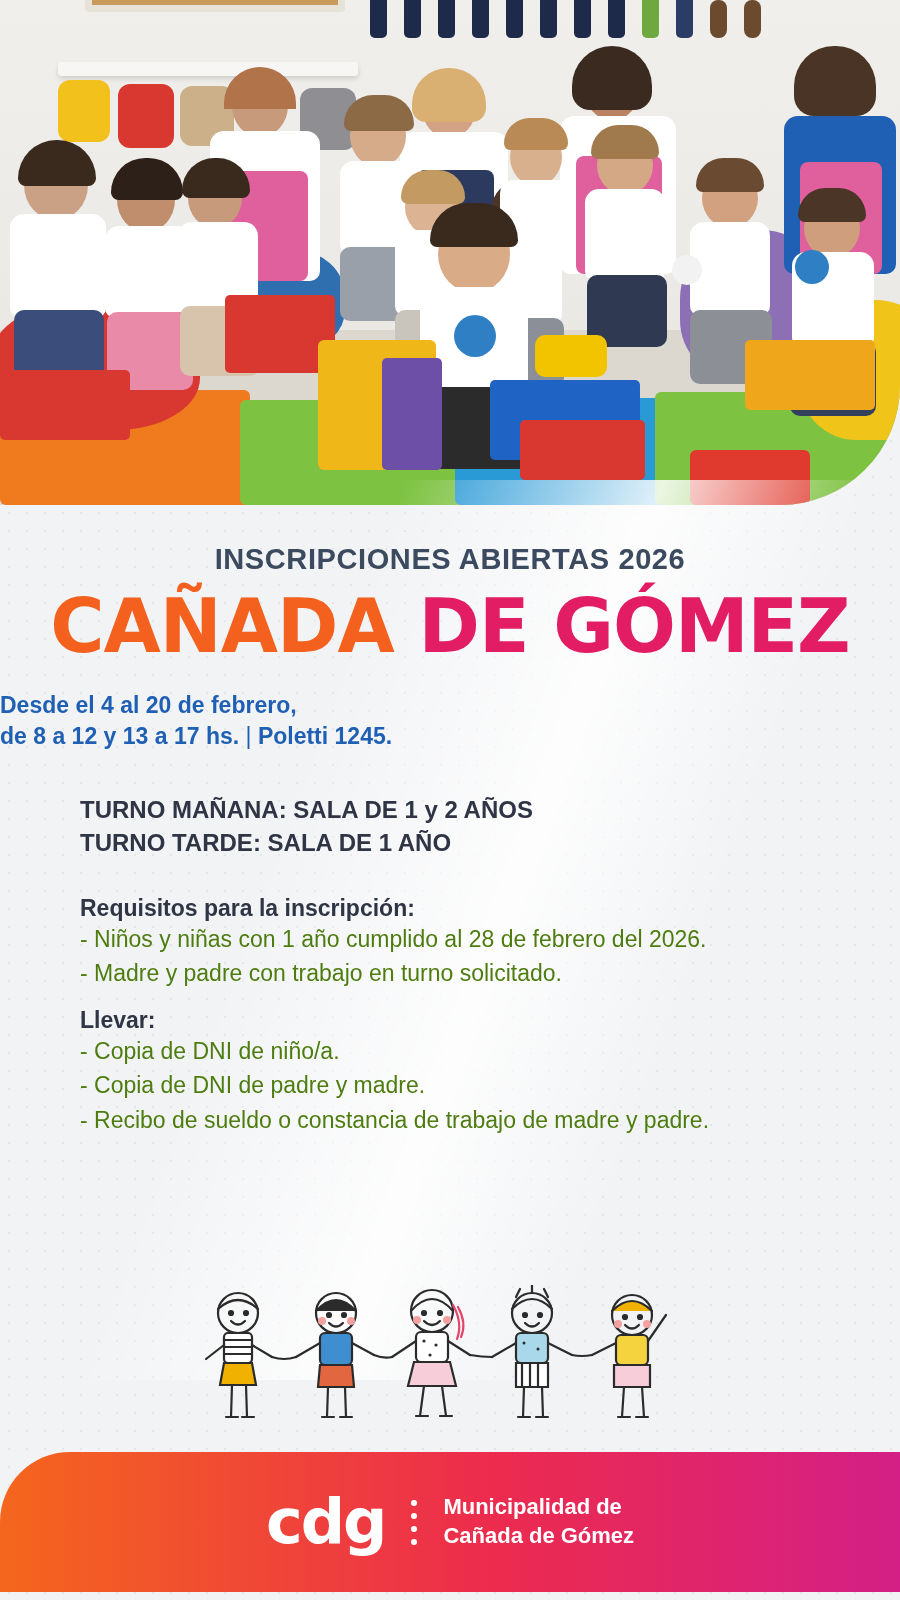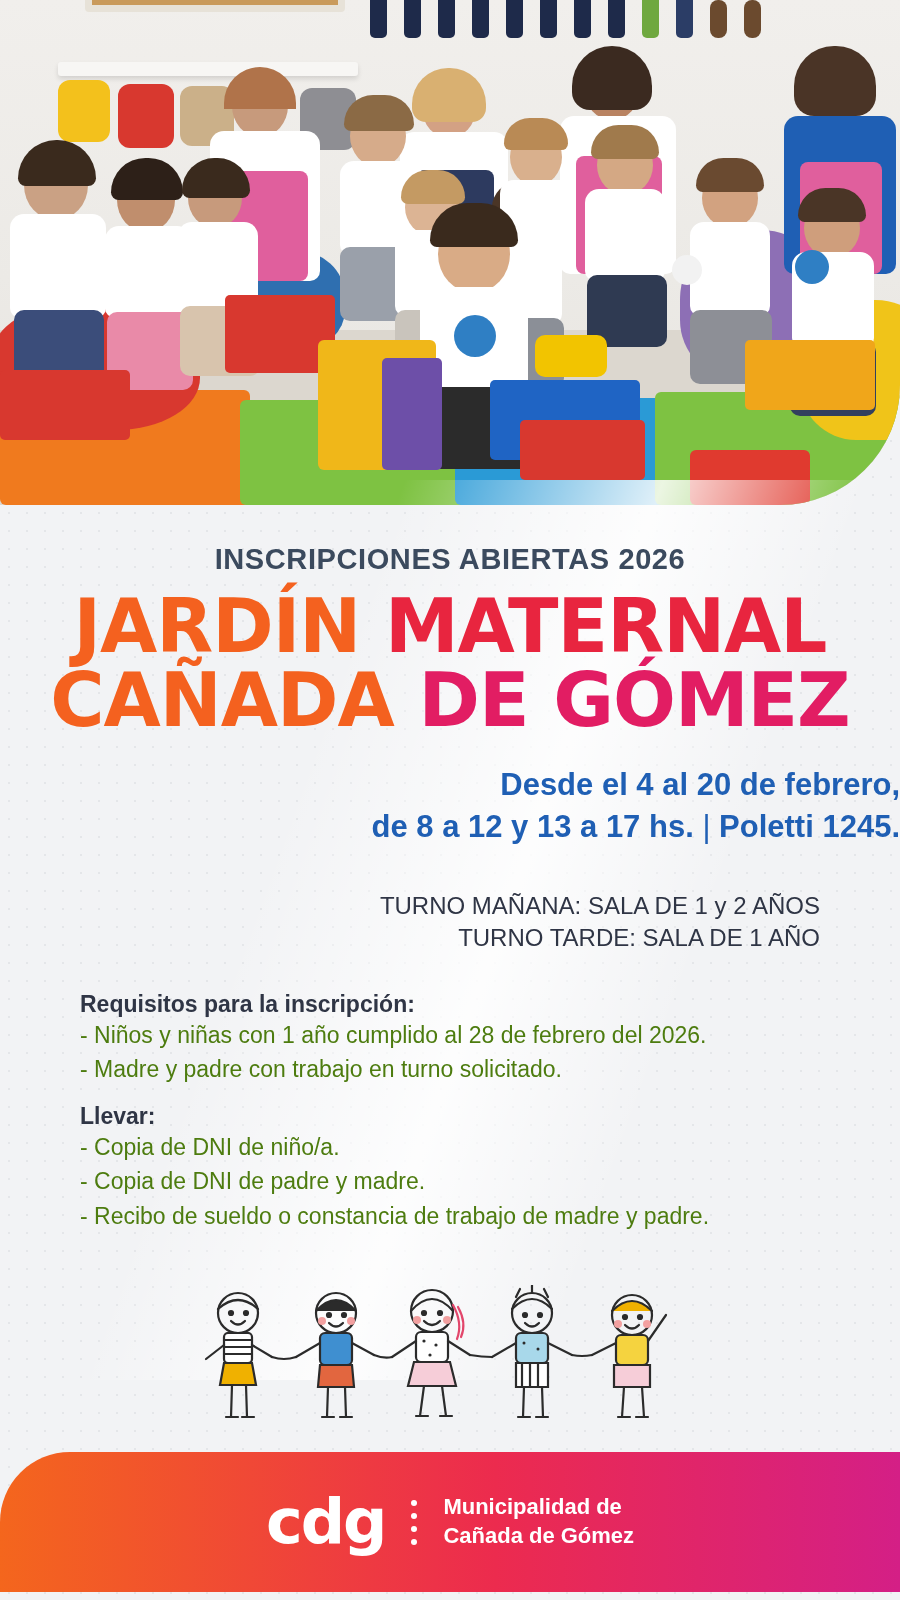--- a/index.html
+++ b/index.html
@@ -93,30 +93,30 @@
     font-family: "DejaVu Sans", sans-serif;
   }
   .title .l1 { display: block; }
   .title .l2 { display: block; margin-top: 6px; }
   .w-orange { color: #f4611f; }
   .w-red    { color: #e8253f; }
   .w-pink   { color: #e21d63; }
 
   .when {
     margin-top: 30px;
-    text-align: right;
+    text-align: left;
     color: #1f5fb4;
     font-weight: bold;
-    font-size: 31px;
+    font-size: 23px;
     line-height: 1.35;
   }
   .when .sep { color: #1f5fb4; font-weight: normal; }
 
   .block { margin: 0 auto; width: 740px; color: #3b4050; }
-  .shifts { margin-top: 42px; font-size: 24px; font-weight: normal; line-height: 1.35; color: #2f3545; text-align: right; }
+  .shifts { margin-top: 42px; font-size: 24px; font-weight: bold; line-height: 1.35; color: #2f3545; }
   .sub { margin-top: 36px; font-size: 23px; font-weight: bold; color: #2f3545; }
   .li { font-size: 23px; line-height: 1.5; color: #4d7c0f; }
   .gap { margin-top: 16px; }
 
   
   .doodle { position: absolute; left: 190px; top: 1285px; width: 520px; height: 160px; }
 
   
   .footer {
     position: absolute; left: 0; bottom: 8px; width: 900px; height: 140px;
@@ -282,24 +282,20 @@
     <div class="toy" style="left:672px;top:255px;width:30px;height:30px;background:#f2f2f2;border-radius:50%"></div>
   </div>
 
   <div class="sheen"></div>
 
   <div class="content">
 
     <div class="kicker">INSCRIPCIONES ABIERTAS 2026</div>
 
     <div class="title">
-      <span class="l1">
-        <span class="w-orange">JARDÍN</span>
-        <span class="w-red">MATERNAL</span>
-      </span>
       <span class="l2">
         <span class="w-orange">CAÑADA</span>
         <span class="w-pink">DE</span>
         <span class="w-pink">GÓMEZ</span>
       </span>
     </div>
 
     <div class="when">
       <div>Desde el 4 al 20 de febrero,</div>
       <div>

